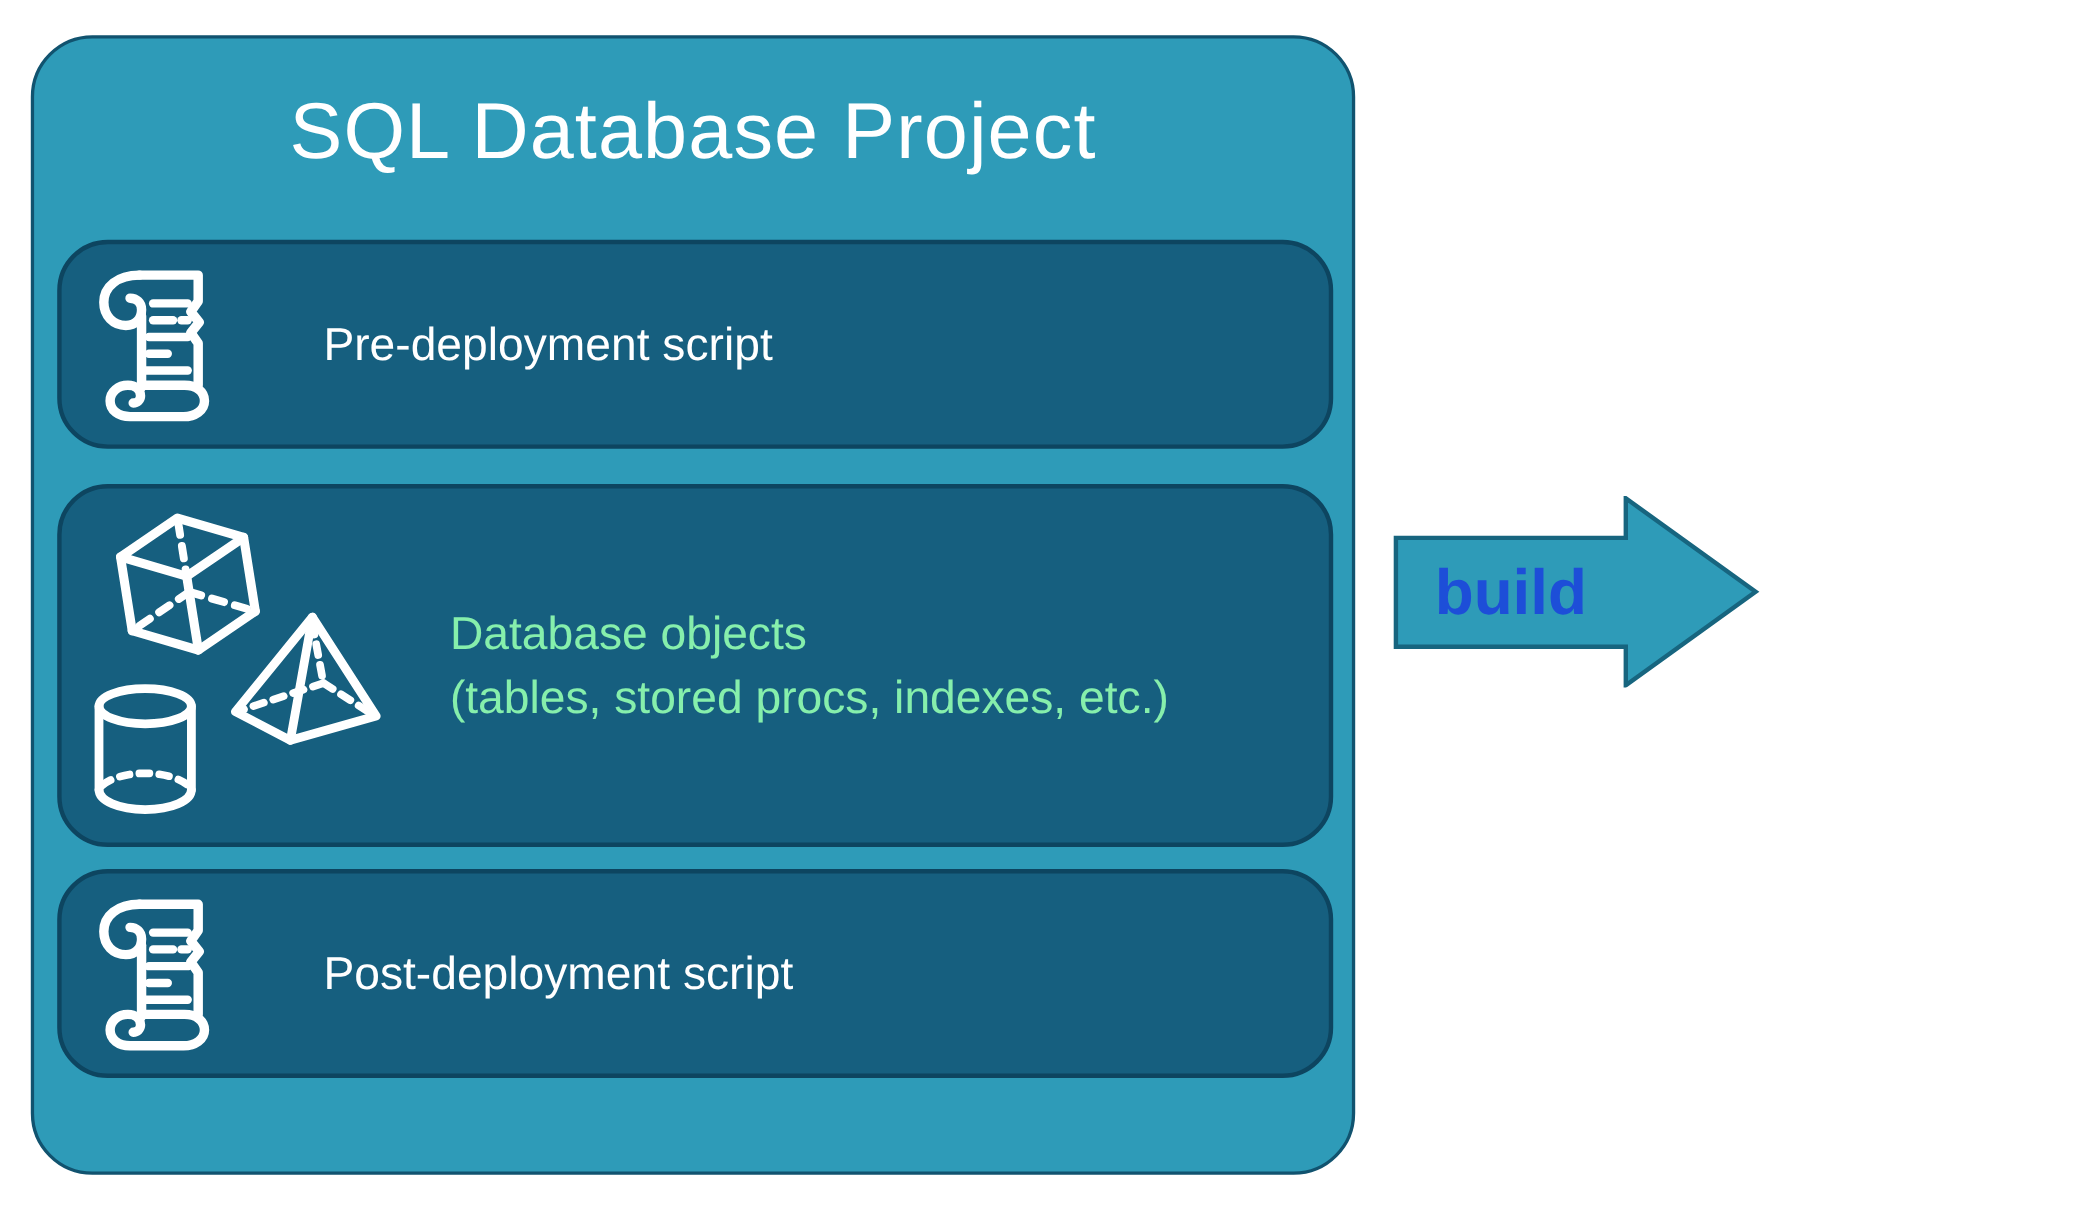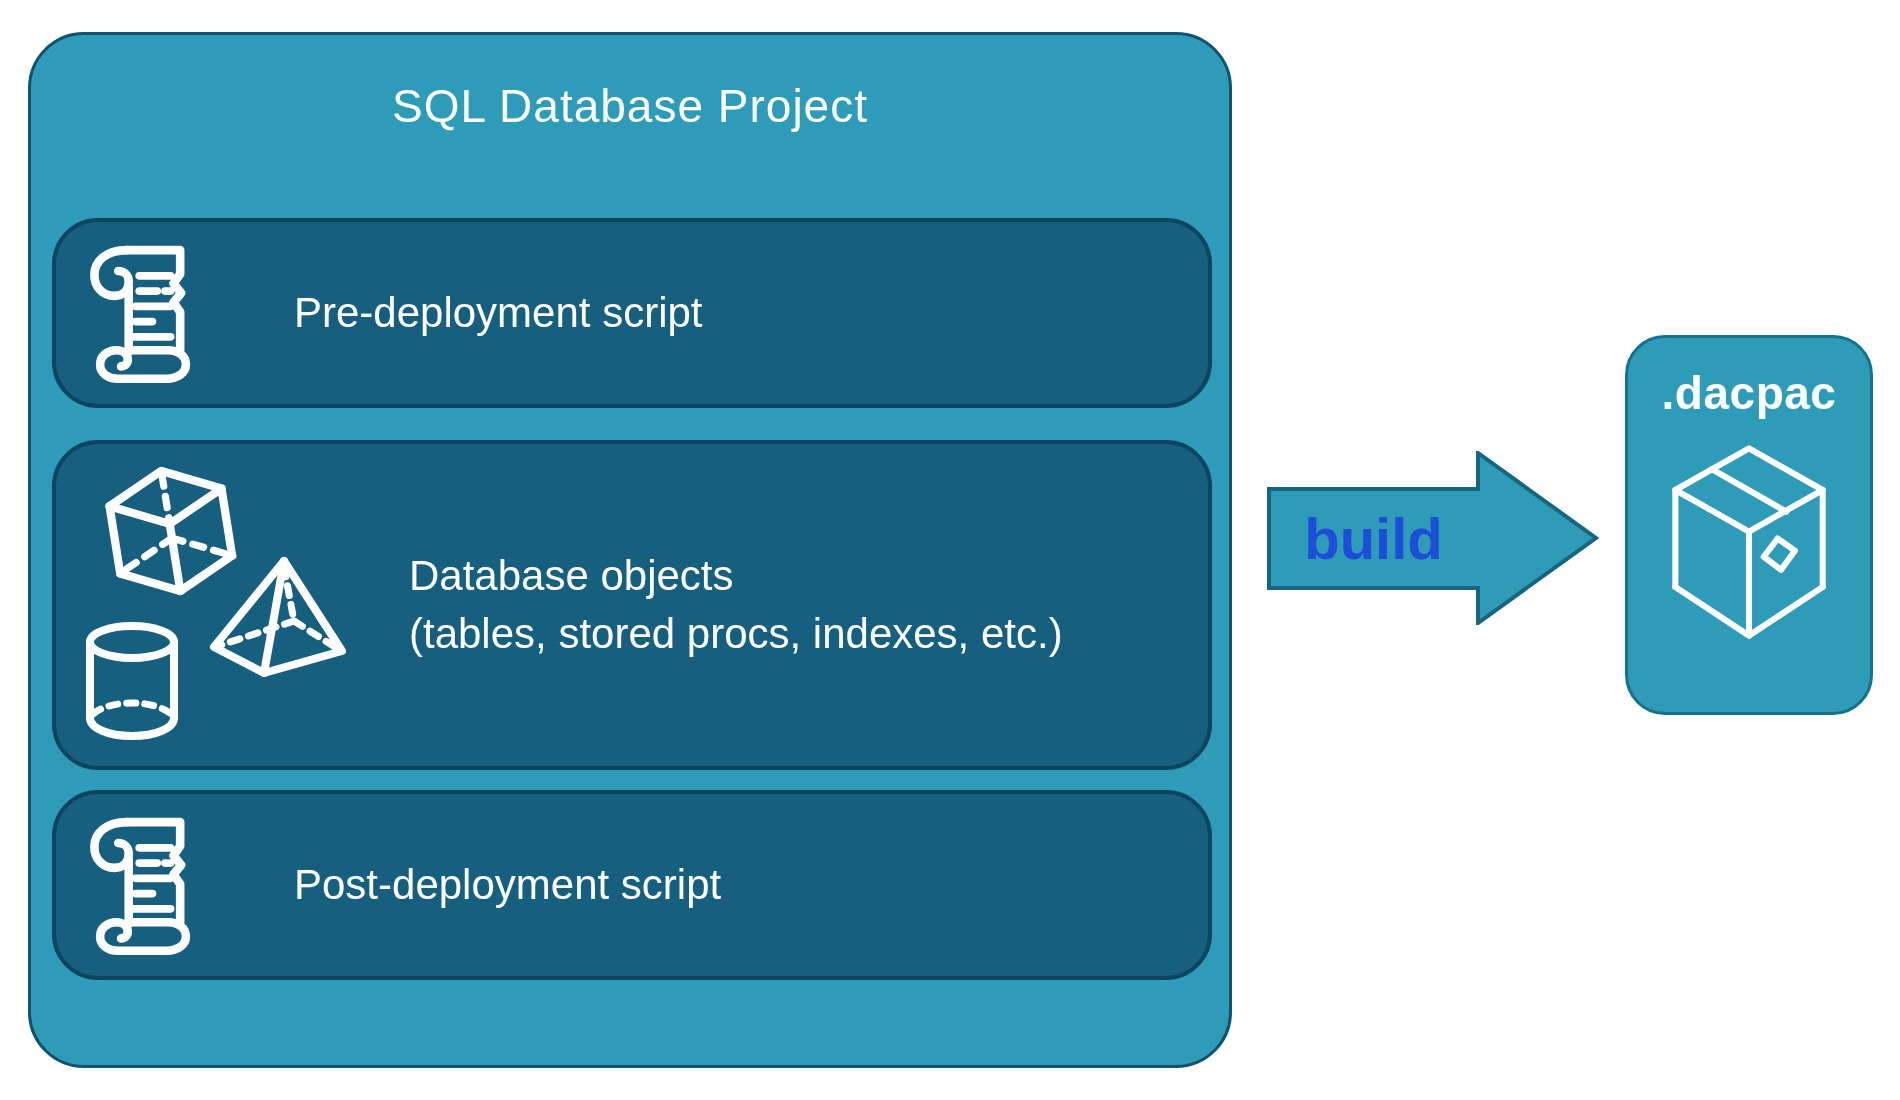--- a/index.html
+++ b/index.html
@@ -8,21 +8,21 @@
 
   
   .project {
     position: absolute; left: 28px; top: 32px; width: 1204px; height: 1036px;
     background: #2E9BB8; border: 3px solid #11536F; border-radius: 56px;
     box-sizing: border-box;
   }
   .project-title {
     position: absolute; top: 44px; left: 0; width: 100%;
     margin: 0; text-align: center;
-    font-size: 46px; font-weight: 400; color: #ffffff; letter-spacing: 1px;
+    font-size: 72px; font-weight: 400; color: #ffffff; letter-spacing: 1px;
   }
 
   
   .panel {
     position: absolute; left: 21px; width: 1160px;
     background: #165F7F; border: 4px solid #0D4560; border-radius: 46px;
     box-sizing: border-box; color: #ffffff;
     display: flex; align-items: center; padding-left: 26px;
   }
   .panel-1 { top: 172px; height: 190px; margin-top: 11px; }
@@ -35,21 +35,21 @@
 
   
   .shapes { position: absolute; left: 24px; top: 16px; width: 320px; height: 296px; }
   .shape { position: absolute; }
   .shape svg { width: 100%; height: 100%; display: block; }
   .shape.cube { left: 24px; top: 4px; width: 134px; height: 136px; transform: rotate(-9deg); }
   .shape.pyramid { left: 124px; top: 94px; width: 148px; height: 126px; }
   .shape.cylinder { left: 0px; top: 160px; width: 104px; height: 122px; }
   .label-block {
     position: absolute; left: 353px; top: 50%; transform: translateY(-50%);
-    font-size: 42px; line-height: 58px; color: #ffffff;
+    font-size: 42px; line-height: 58px; color: #86efac;
   }
 
   
   .arrow-wrap { position: absolute; left: 1266px; top: 451px; width: 334px; height: 174px; }
   .arrow-wrap svg { width: 100%; height: 100%; display: block; }
   .arrow-label {
     position: absolute; left: 3px; top: 38px; width: 209px; height: 99px;
     display: flex; align-items: center; justify-content: center;
     font-size: 58px; font-weight: 700; color: #1d4ed8;
   }
@@ -170,30 +170,14 @@
     </div>
   </section>
 
   <div class="arrow-wrap">
     <svg viewBox="0 0 334 174">
       <polygon points="3,38 212,38 212,2 330,87 212,172 212,137 3,137" fill="#2E9BB8" stroke="#17657F" stroke-width="4" stroke-linejoin="miter"></polygon>
     </svg>
     <span class="arrow-label">build</span>
   </div>
 
-  <section class="dacpac-card">
-    <div class="dacpac-title">.dacpac</div>
-    <span class="package-wrap">
-      <svg viewBox="0 0 210 240">
-        <g class="stroke-icon" stroke-width="7">
-          <path d="M105 12 L190 60 L105 108 L20 60 Z"></path>
-          <path d="M62 36 L148 85"></path>
-          <path d="M20 60 V172"></path>
-            <path d="M190 60 V172"></path>
-            <path d="M105 108 V228"></path>
-          <path d="M20 172 L105 228 L190 172"></path>
-          <path d="M138 116 L158 130 L142 152 L122 137 Z"></path>
-        </g>
-      </svg>
-    </span>
-  </section>
 
 </div>
 
 </body></html>

